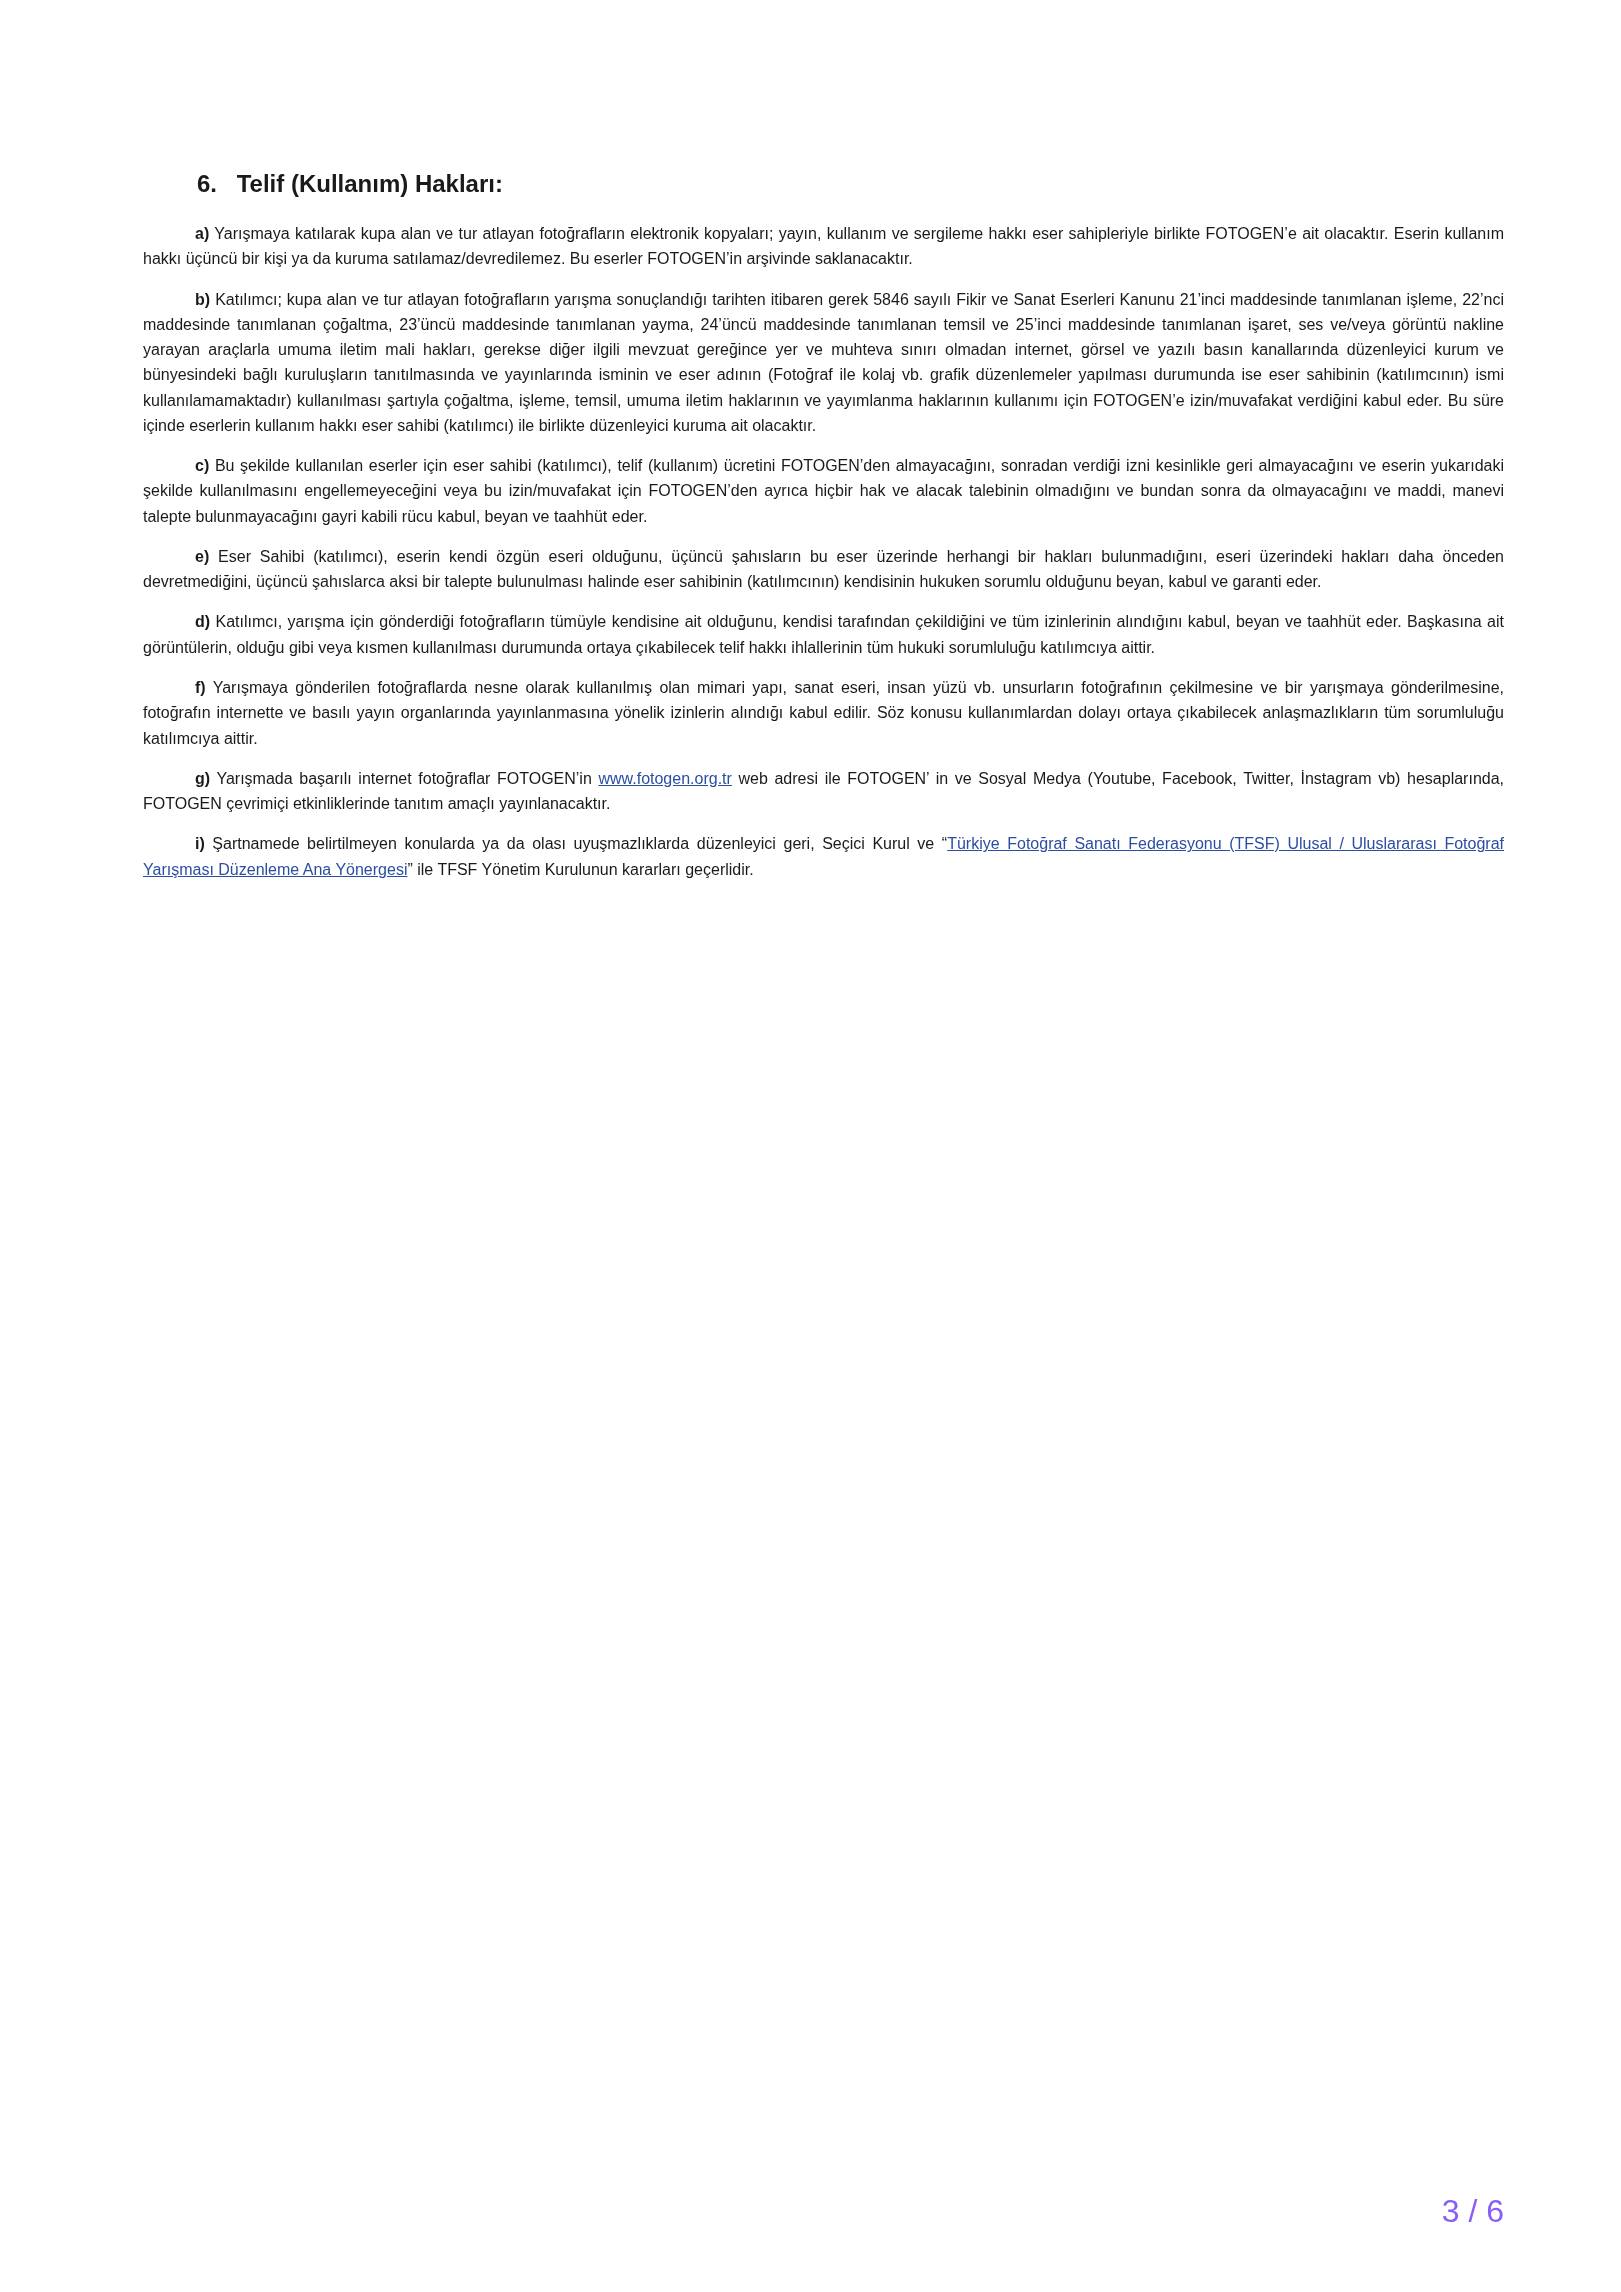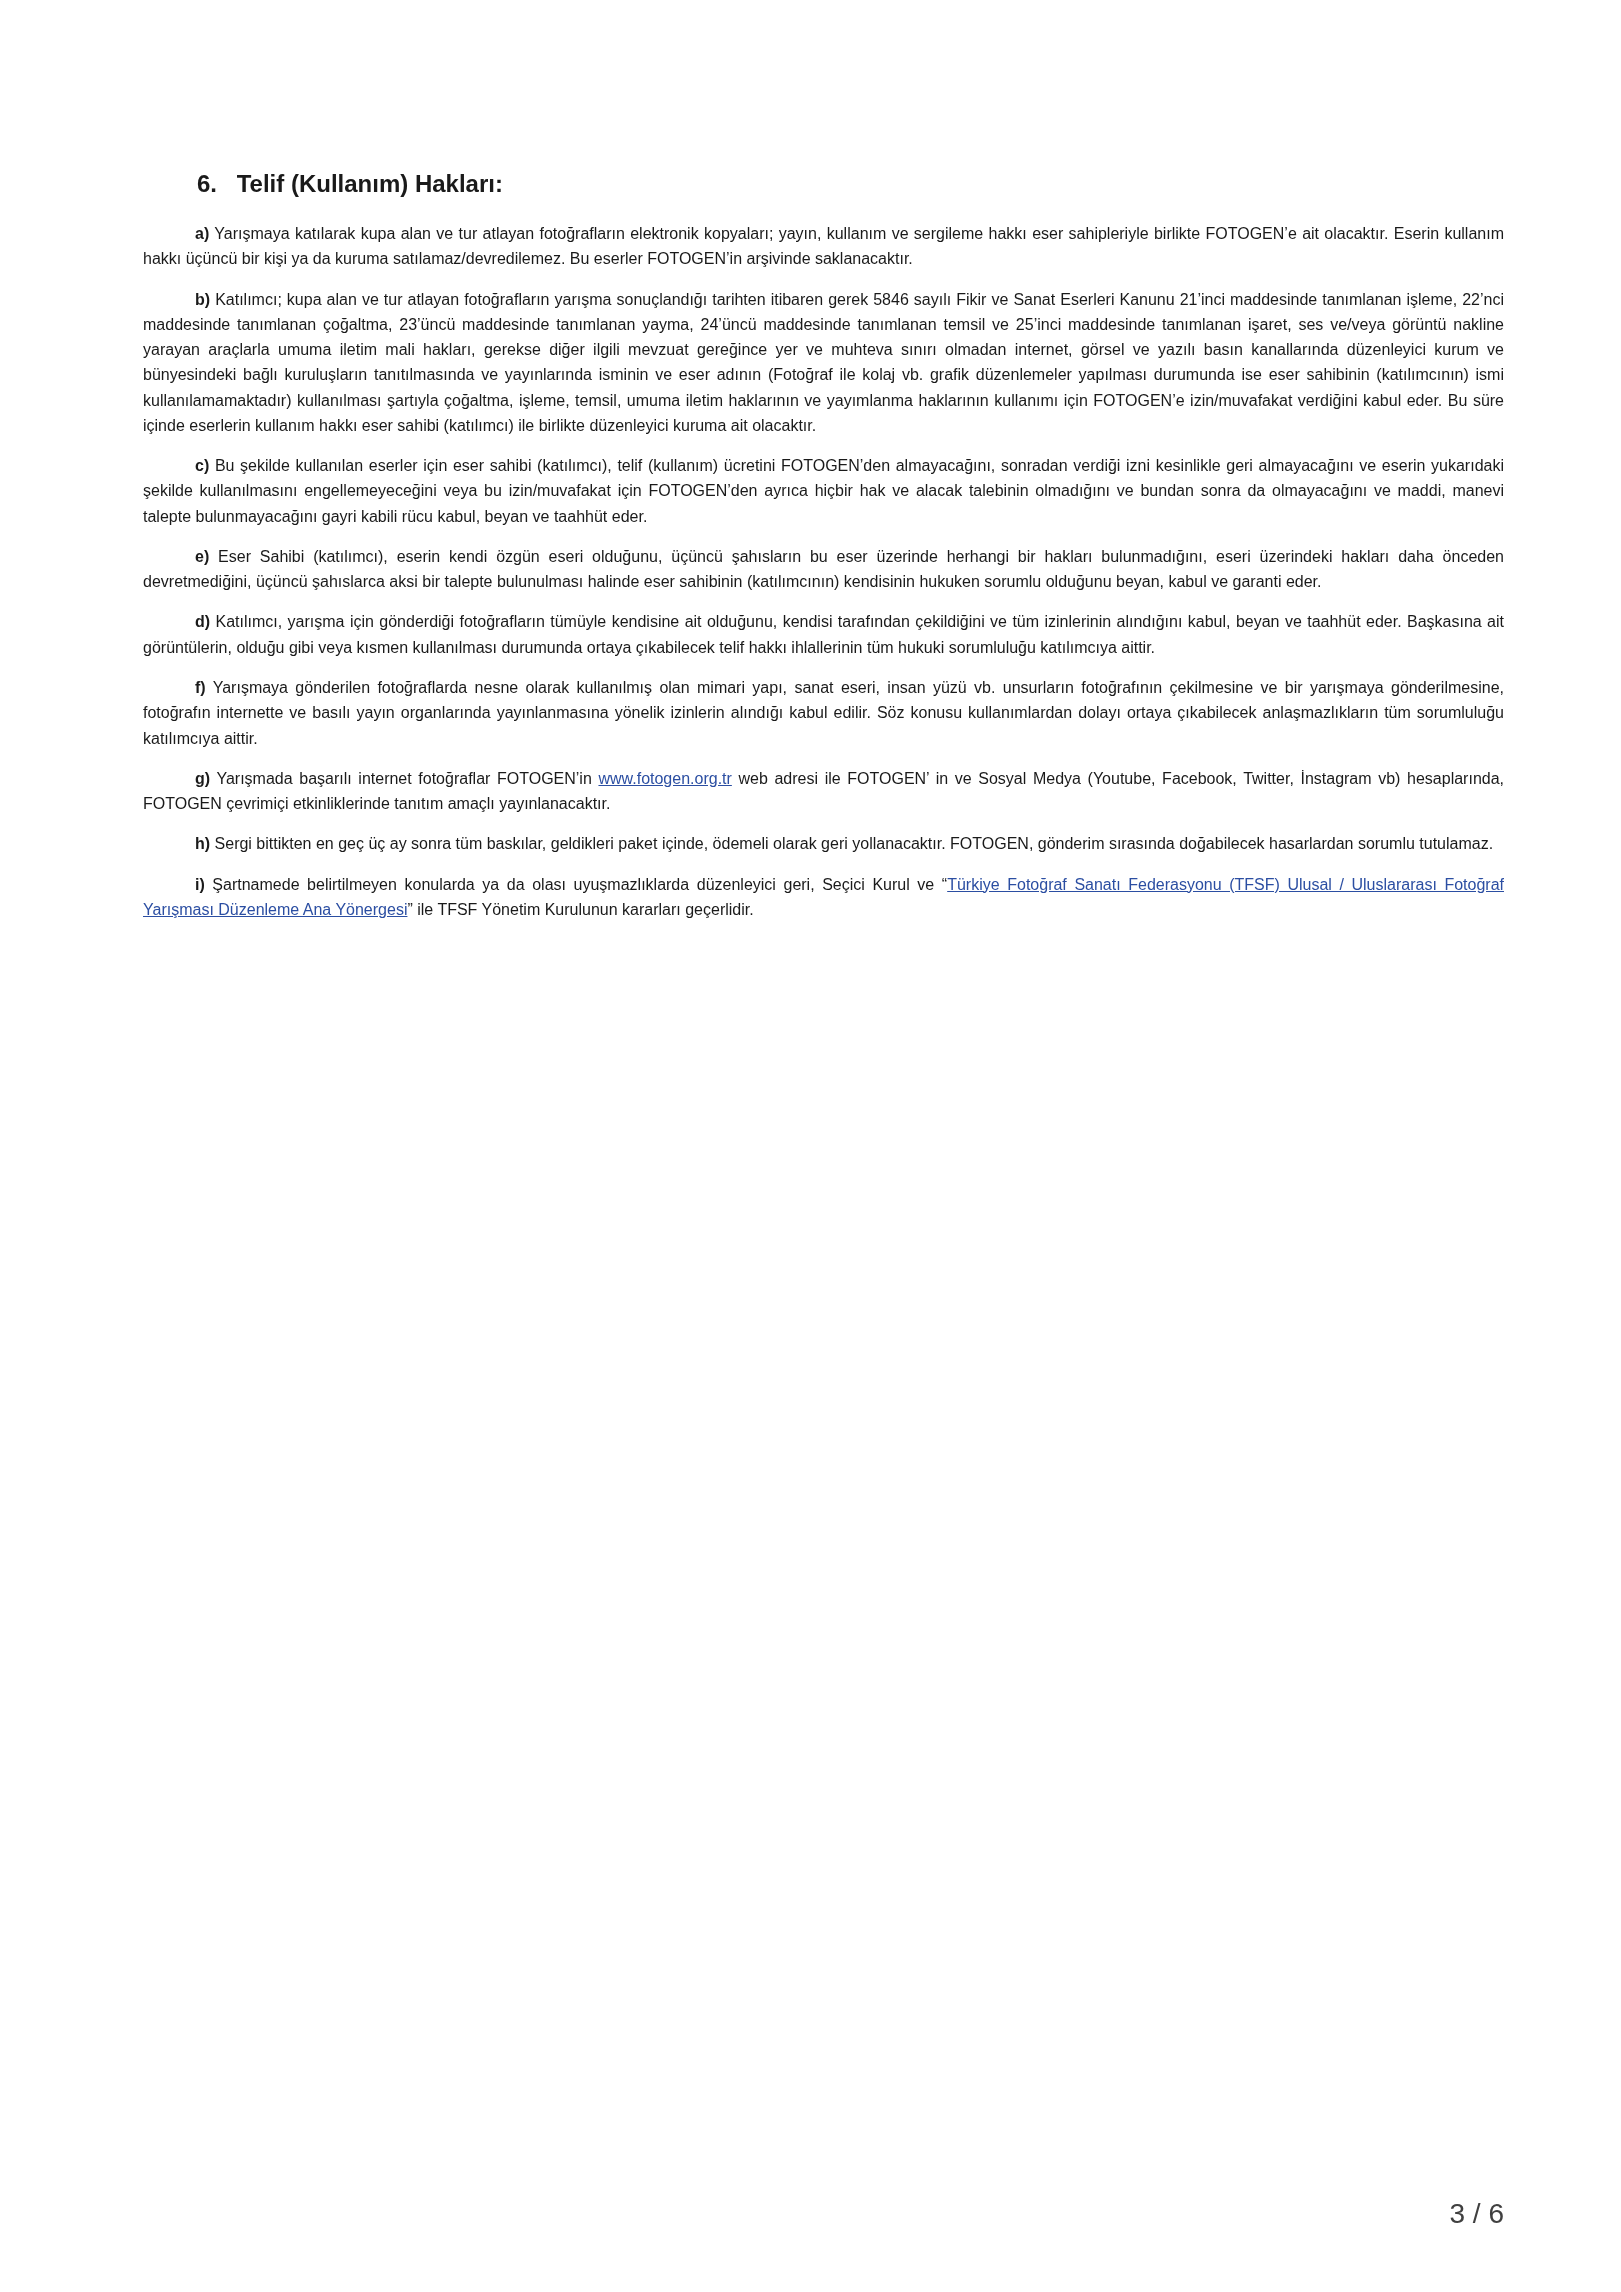--- a/index.html
+++ b/index.html
@@ -49,22 +49,22 @@
   p.para .marker {
     font-weight: bold;
   }
   .link {
     color: #2b4ea2;
   }
   .page-number {
     position: absolute;
     right: 118px;
     bottom: 63px;
-    font-size: 28px;
-    color: #404040;
+    font-size: 32px;
+    color: #8b5cf6;
   }
 </style>
 </head>
 <body>
 
 <div class="page">
 
   <div class="heading-row">
     <span class="heading-num">6.</span>
     <span class="heading-text">Telif (Kullanım) Hakları:</span>
@@ -98,24 +98,20 @@
   <p class="para">
     <span class="lead"></span><span class="marker">f)</span>
     <span>Yarışmaya gönderilen fotoğraflarda nesne olarak kullanılmış olan mimari yapı, sanat eseri, insan yüzü vb. unsurların fotoğrafının çekilmesine ve bir yarışmaya gönderilmesine, fotoğrafın internette ve basılı yayın organlarında yayınlanmasına yönelik izinlerin alındığı kabul edilir. Söz konusu kullanımlardan dolayı ortaya çıkabilecek anlaşmazlıkların tüm sorumluluğu katılımcıya aittir.</span>
   </p>
 
   <p class="para">
     <span class="lead"></span><span class="marker">g)</span>
     <span>Yarışmada başarılı internet fotoğraflar FOTOGEN’in </span><a class="link" href="#">www.fotogen.org.tr</a><span> web adresi ile FOTOGEN’ in ve Sosyal Medya (Youtube, Facebook, Twitter, İnstagram vb) hesaplarında, FOTOGEN çevrimiçi etkinliklerinde tanıtım amaçlı yayınlanacaktır.</span>
   </p>
 
-  <p class="para">
-    <span class="lead"></span><span class="marker">h)</span>
-    <span>Sergi bittikten en geç üç ay sonra tüm baskılar, geldikleri paket içinde, ödemeli olarak geri yollanacaktır. FOTOGEN, gönderim sırasında doğabilecek hasarlardan sorumlu tutulamaz.</span>
-  </p>
 
   <p class="para">
     <span class="lead"></span><span class="marker">i)</span>
     <span>Şartnamede belirtilmeyen konularda ya da olası uyuşmazlıklarda düzenleyici geri, Seçici Kurul ve “</span><a class="link" href="#">Türkiye Fotoğraf Sanatı Federasyonu (TFSF) Ulusal / Uluslararası Fotoğraf Yarışması Düzenleme Ana Yönergesi</a><span>” ile TFSF Yönetim Kurulunun kararları geçerlidir.</span>
   </p>
 
   <div class="page-number">3 / 6</div>
 </div>
 
 

